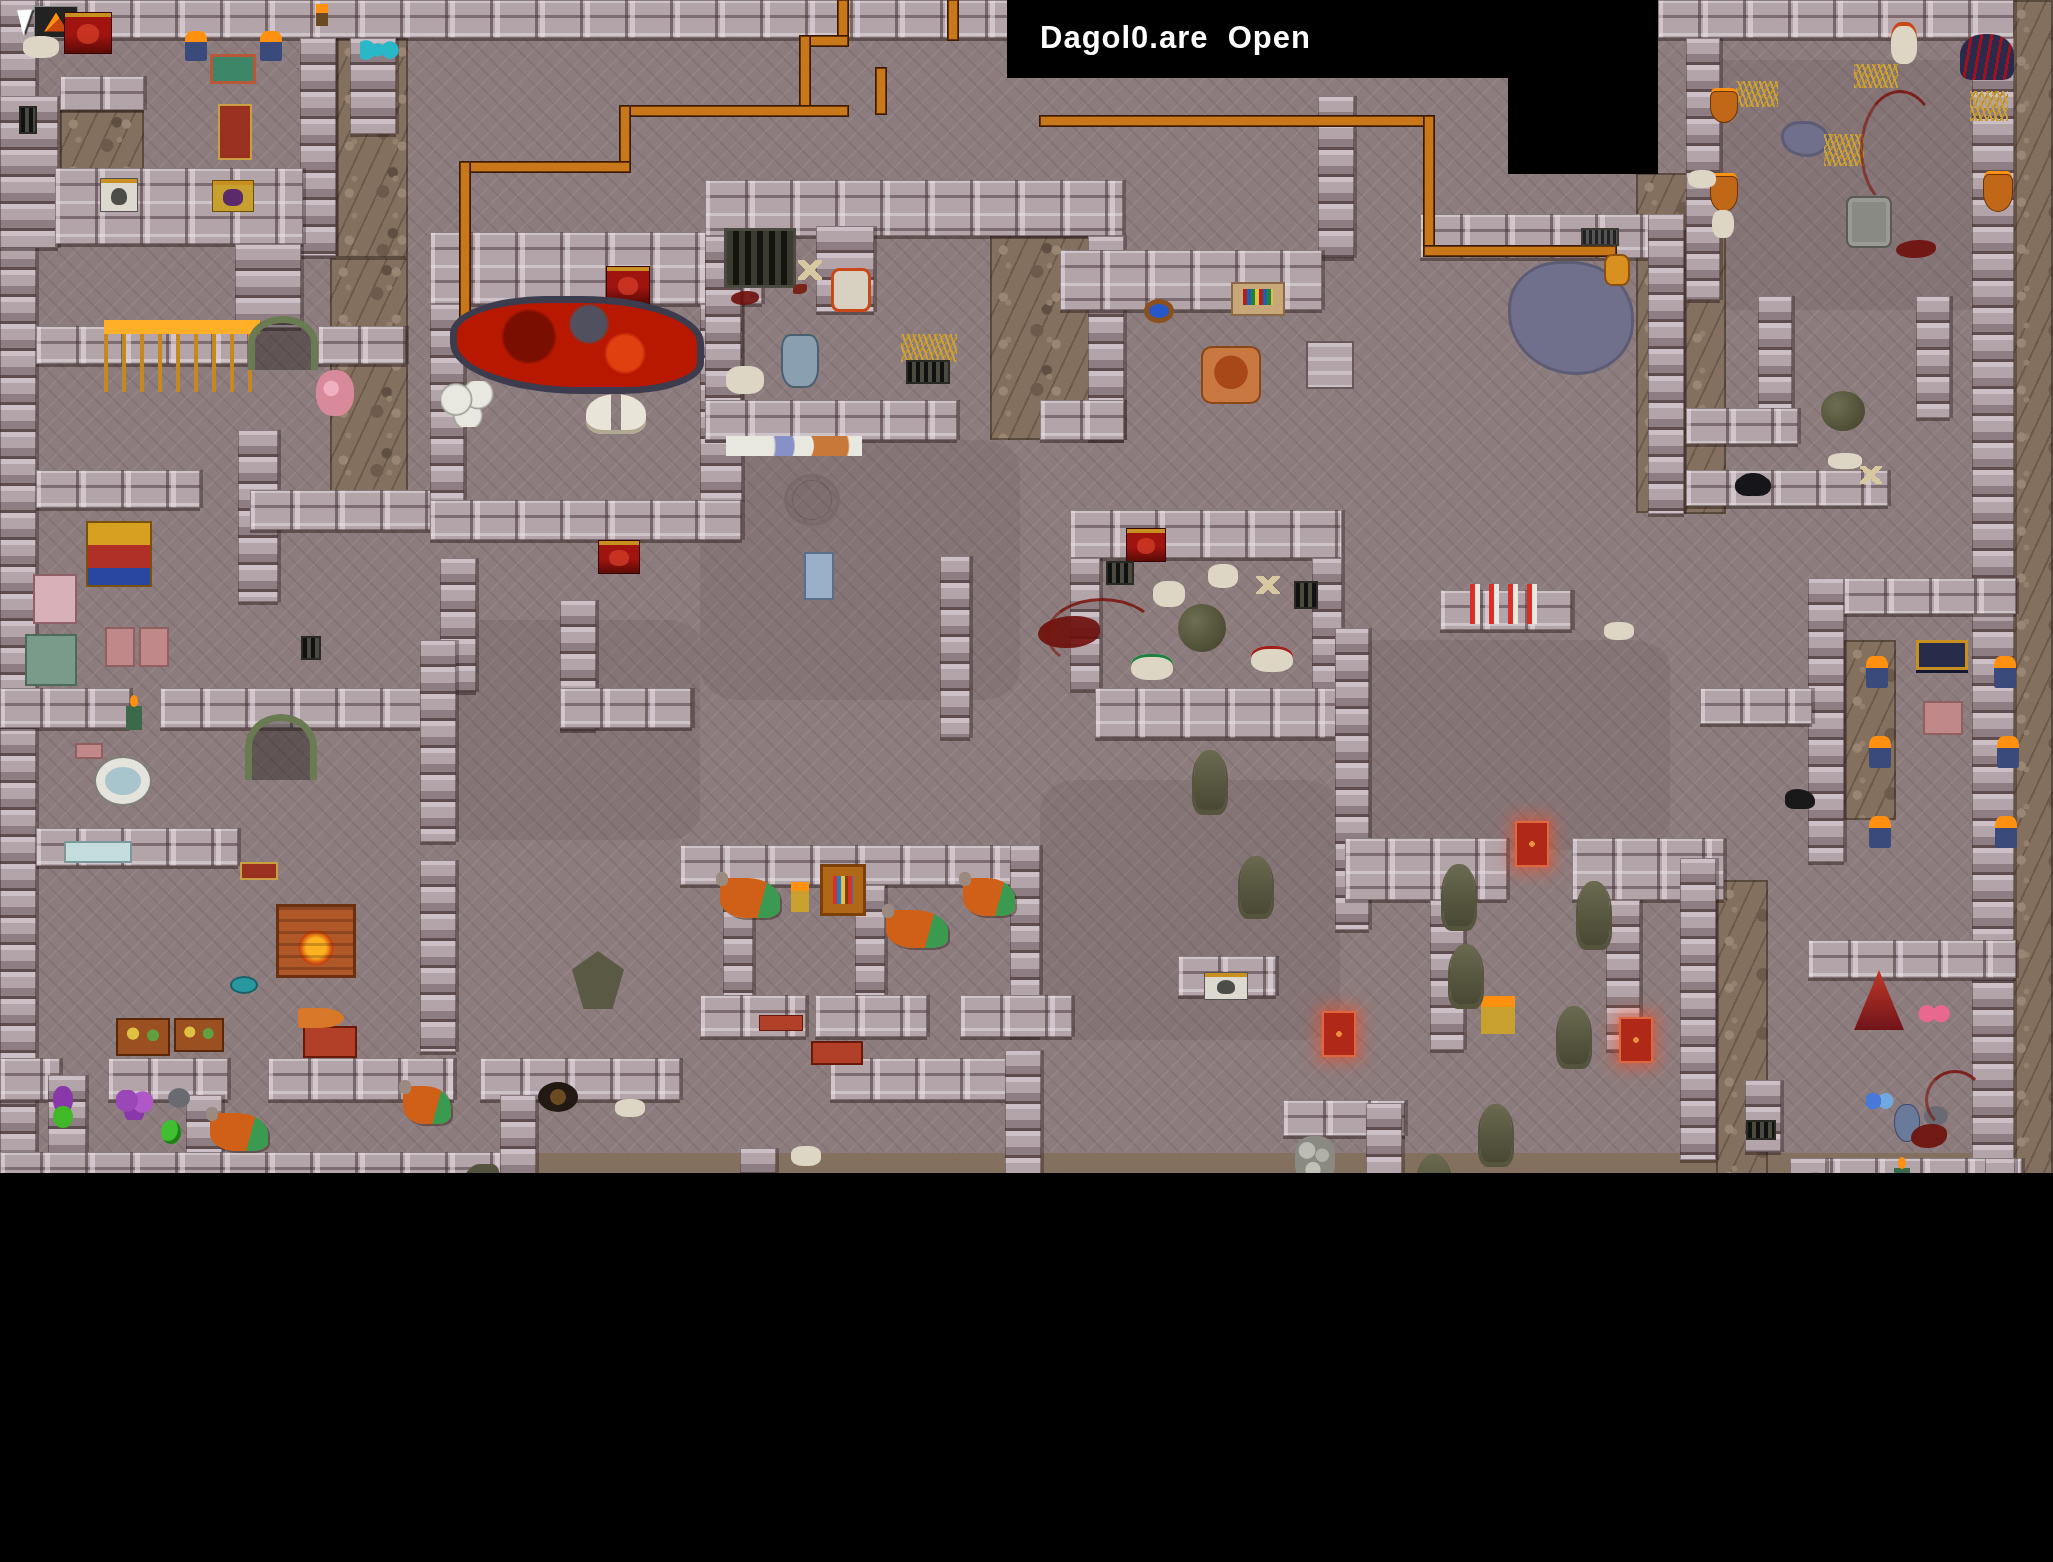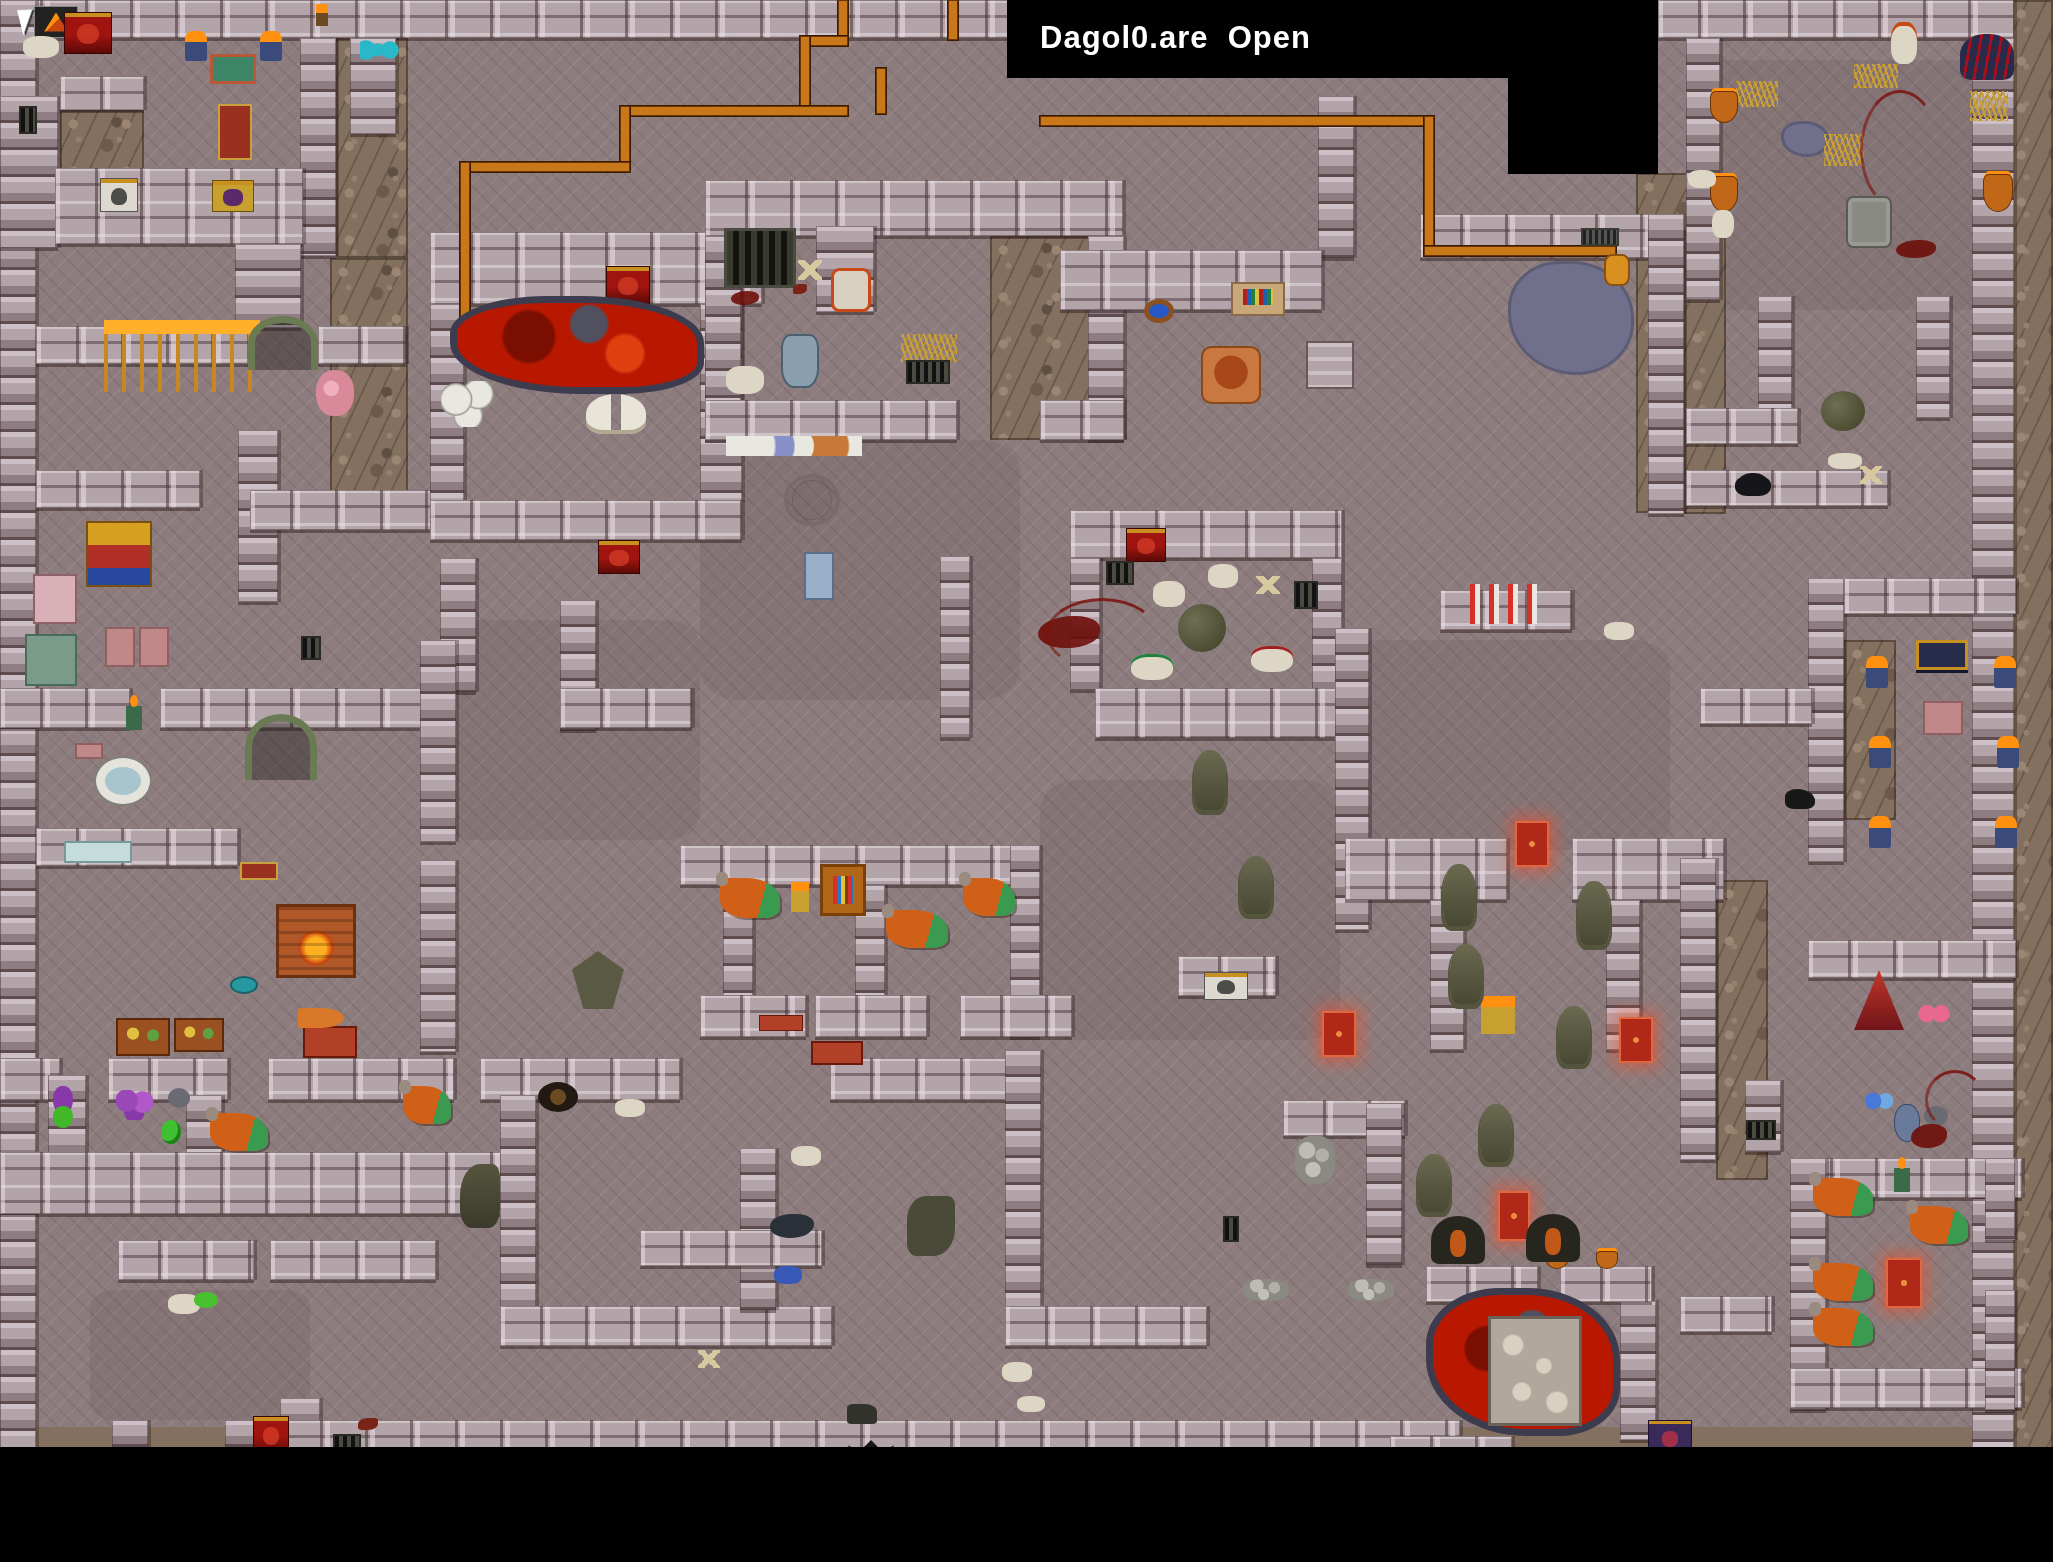--- a/index.html
+++ b/index.html
@@ -1,16 +1,16 @@
 <!DOCTYPE html>
 <html style="--floor: #8d7c7d; --wall: #b3a4a9; --rock: #84705f; --lava: #b81800; --pipe: #c87818; --bar: #000000; --title: #ffffff;"><head>
 <meta charset="utf-8">
 <style>
   html,body{margin:0;padding:0;background:#000;font-family:"Liberation Sans",sans-serif;}
-  #stage{position:relative;width:2053px;height:1447px;overflow:hidden;background:var(--rock,#84705f);text-align:center;}
+  #stage{position:relative;width:2053px;height:1173px;overflow:hidden;background:var(--rock,#84705f);text-align:center;}
   #floor{position:absolute;left:20px;top:20px;right:28px;bottom:20px;
     background-color:var(--floor,#8d7c7d);
     background-image:
       repeating-linear-gradient(45deg, rgba(0,0,0,.07) 0 2px, transparent 2px 13px),
       repeating-linear-gradient(-45deg, rgba(255,255,255,.05) 0 2px, transparent 2px 13px);}
   .ob{position:absolute;box-sizing:border-box;}
   
   .wall{position:absolute;box-sizing:border-box;background-color:var(--wall,#b3a4a9);
     box-shadow:0 3px 0 rgba(40,25,25,.45), 3px 0 0 rgba(40,25,25,.35), inset 0 0 0 1px rgba(70,50,52,.5);}
   .wall-h{background-image:

